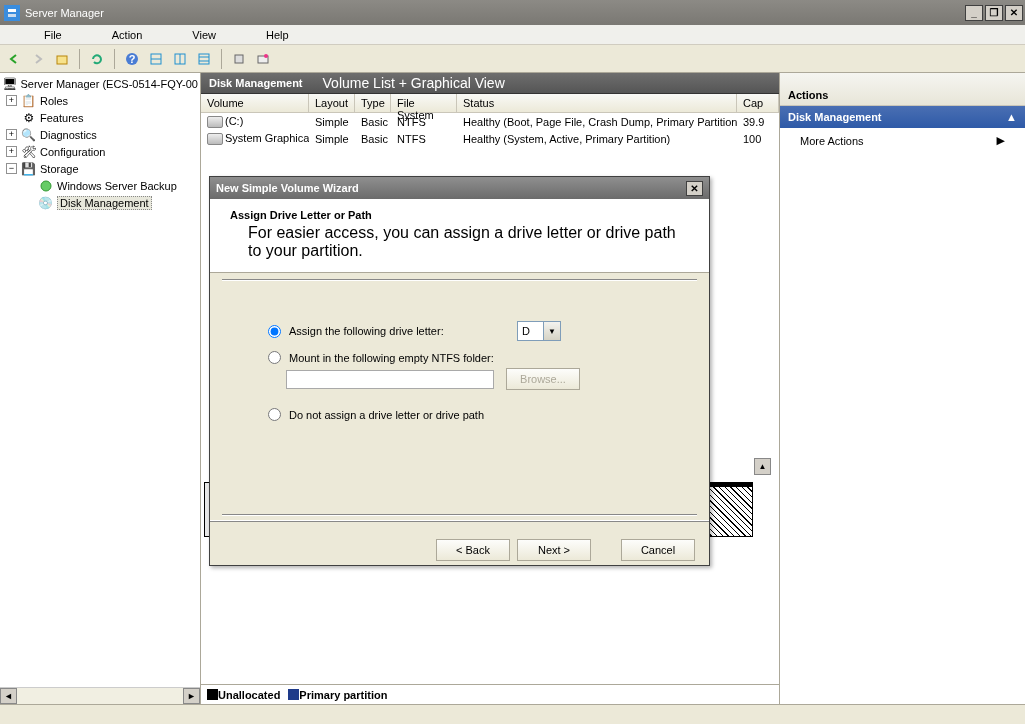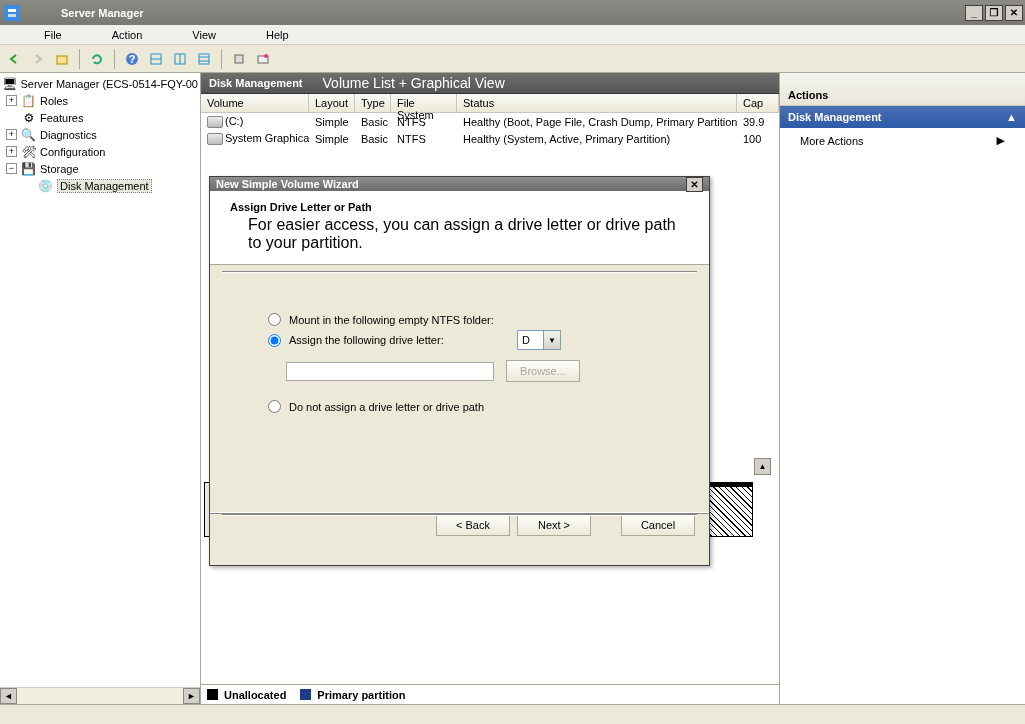--- a/index.html
+++ b/index.html
@@ -1,21 +1,21 @@
 <!DOCTYPE html>
 <html><head>
 <meta charset="utf-8">
 <style>
 * { box-sizing: border-box; margin: 0; padding: 0; font-family: Tahoma, sans-serif; font-size: 11px; }
 html, body { width: 1025px; height: 724px; overflow: hidden; background: #ece9d8; }
 
 
 .titlebar { height: 25px; background: linear-gradient(to bottom, #8c8a85, #7a7873); display: flex; align-items: center; color: #fff; padding-left: 4px; }
 .titlebar .app-icon { width: 16px; height: 16px; background: #3a8dde; margin-right: 5px; display:inline-flex;align-items:center;justify-content:center;}
-.titlebar .title { font-weight: bold; flex: 1; margin-left: 36px; }
+.titlebar .title { font-weight: normal; flex: 1; }
 .titlebar .win-btns { display: flex; gap: 2px; margin-right: 2px; }
 .titlebar .win-btn { width: 18px; height: 16px; background: #d4d0c8; border: 1px solid #404040; display: flex; align-items: center; justify-content: center; font-weight: bold; color:#000; font-size:10px;}
 
 
 .menubar { height: 20px; background: #f0f0ec; border-bottom: 1px solid #d0ccc0; display: flex; align-items: center; padding-left: 8px; gap: 14px; }
 .menubar span { color: #000; cursor: default; padding-left: 36px; }
 
 
 .toolbar { height: 28px; background: #ece9d8; border-bottom: 1px solid #aca899; display: flex; align-items: center; padding-left: 4px; gap: 4px; }
 .tool-btn { width: 20px; height: 20px; display: flex; align-items: center; justify-content: center; border: 1px solid transparent; }
@@ -42,45 +42,45 @@
 .vol-head div { padding: 3px 6px; border-right: 1px solid #cac6b9; color: #000; }
 .vol-row { display: flex; height: 17px; align-items:center; }
 .vol-row div { padding: 1px 6px; color: #000; white-space:nowrap; overflow:hidden;}
 .vol-icon{width:16px;height:12px;display:inline-block;background:linear-gradient(#eee,#bbb);border:1px solid #888;border-radius:2px;margin-right:2px;vertical-align:middle;}
 
 .disk-graphical{position:absolute;top:385px;left:3px;right:8px;height:80px;}
 .dg-row{display:flex;height:55px;border:1px solid #000;}
 .dg-label{width:100px;background:#e8e8e8;border-right:1px solid #000;}
 .dg-bar{flex:1;background:repeating-linear-gradient(45deg,#fff,#fff 3px,#000 3px,#000 4px);border-top:4px solid #000;}
 
-.legend{position:absolute;bottom:0;left:0;right:0;height:20px;background:#fff;border-top:1px solid #aca899;display:flex;align-items:center;padding-left:6px;gap:6px;color:#000;font-weight:bold;}
+.legend{position:absolute;bottom:0;left:0;right:0;height:20px;background:#fff;border-top:1px solid #aca899;display:flex;align-items:center;padding-left:6px;color:#000;font-weight:bold;}
 .leg-sw{width:11px;height:11px;display:inline-block;}
 
 .actionpane { width: 246px; background: #fff; border-left: 1px solid #aca899; }
 .ap-head { height: 21px; background: linear-gradient(#f5f5f1,#e8e5d8); border-bottom: 1px solid #cac6b9; font-weight: bold; padding: 16px 8px; }
 .ap-section { height: 22px; background: linear-gradient(to bottom,#4a6fb3,#2e5aa8); color: #fff; font-weight: bold; padding: 4px 8px; display:flex;align-items:center;justify-content:space-between;}
 .ap-item { padding: 6px 20px; display:flex;justify-content:space-between;align-items:center;gap:8px; }
 
 
 .wizard { position: absolute; left: 209px; top: 176px; width: 501px; height: 390px; background: #ece9d8; border: 1px solid #404040; box-shadow: 2px 2px 4px rgba(0,0,0,0.3); }
-.wz-title { height: 14px; background: linear-gradient(#8f8f8f,#6b6b6b); color: #fff; font-weight: bold; padding: 3px 6px; display:flex;align-items:center;justify-content:space-between;}
+.wz-title { height: 22px; background: linear-gradient(#8f8f8f,#6b6b6b); color: #fff; font-weight: bold; padding: 3px 6px; display:flex;align-items:center;justify-content:space-between;}
 .wz-close{width:17px;height:15px;background:#d4d0c8;border:1px solid #404040;display:flex;align-items:center;justify-content:center;color:#000;font-weight:bold;font-size:10px;}
 .wz-head { height: 74px; background: #fff; border-bottom: 1px solid #aca899; padding: 10px 20px; }
 .wz-head h3 { font-weight: bold; font-size: 11px; margin-bottom: 3px; }
 .wz-head p { margin-left: 18px; font-size:16px;}
 .wz-body { padding: 48px 40px 10px 58px; height: 248px; position:relative; border-bottom:1px solid #fff;}
 .wz-sep{position:absolute;left:12px;right:12px;height:2px;border-top:1px solid #888;border-bottom:1px solid #fff;}
 .radio-row { display: flex; align-items: center; margin-bottom: 10px; }
 .radio-row input[type=radio] { margin-right: 8px; }
 .wz-select { width: 44px; height: 20px; border: 1px solid #7f9db9; background: #fff; display:inline-flex;align-items:center;padding-left:4px;position:relative;}
 .wz-select .dd{position:absolute;right:0;top:0;width:17px;height:18px;background:linear-gradient(#f3f3ef,#d6d3c5);border-left:1px solid #7f9db9;display:flex;align-items:center;justify-content:center;font-size:8px;}
 .wz-input { width: 208px; height: 19px; border: 1px solid #a9a9a9; background: #fff; margin-left: 18px; margin-right: 12px; }
 .wz-btn { height: 22px; padding: 0 8px; background: linear-gradient(#fdfdfb,#ece9d8); border: 1px solid #aca899; color:#000; min-width:74px;}
 .wz-btn:disabled{color:#aca899;}
-.wz-footer { height: 40px; display: flex; align-items: flex-start; justify-content: flex-end; padding-right: 14px; gap: 7px; border-top:1px solid #888;}
+.wz-footer { height: 40px; display: flex; align-items: flex-end; justify-content: flex-end; padding-right: 14px; gap: 7px; border-top:1px solid #888;}
 .wz-footer .gap{width:16px;}
 
 .statusbar{position:absolute;bottom:0;left:0;right:0;height:20px;background:#ece9d8;border-top:1px solid #aca899;}
 </style>
 </head>
 <body>
 
 <div class="titlebar">
   <span class="app-icon">
     <svg width="12" height="12" viewBox="0 0 12 12">
@@ -191,20 +191,28 @@
       </div>
       <div class="tree-node" style="padding-left:4px">
         <span class="tree-toggle">+</span>
         <span class="tree-icon">🛠</span>
         <span class="tree-label">Configuration</span>
       </div>
       <div class="tree-node" style="padding-left:4px">
         <span class="tree-toggle">−</span>
         <span class="tree-icon">💾</span>
         <span class="tree-label">Storage</span>
+      </div>
+      <div class="tree-node" style="padding-left:36px">
+        <span class="tree-icon">
+            <svg width="14" height="14">
+              <circle cx="7" cy="7" r="5" fill="#6c6" stroke="#393"></circle>
+            </svg>
+          </span>
+        <span class="tree-label">Windows Server Backup</span>
       </div>
       <div class="tree-node" style="padding-left:36px">
         <span class="tree-icon">💿</span>
         <span class="tree-label tree-selected">Disk Management</span>
       </div>
     </div>
     <div class="tree-scrollbar-h">
       <div class="arr">◄</div>
       <div class="track"></div>
       <div class="arr">►</div>
@@ -276,32 +284,32 @@
   <div class="wz-title">
     <span>New Simple Volume Wizard</span>
     <div class="wz-close">✕</div>
   </div>
   <div class="wz-head">
     <h3>Assign Drive Letter or Path</h3>
     <p>For easier access, you can assign a drive letter or drive path to your partition.</p>
   </div>
   <div class="wz-body">
     <div class="wz-sep" style="top:6px"></div>
-    <div class="radio-row" style="margin-bottom:4px">
-      <input type="radio" name="opt" style="">
-      <span>Mount in the following empty NTFS folder:</span>
-    </div>
     <div class="radio-row">
       <input type="radio" name="opt" checked="" style="">
       <span style="width:228px">Assign the following drive letter:</span>
       <div class="wz-select">
         <span>D</span>
         <div class="dd">▼</div>
       </div>
     </div>
+    <div class="radio-row" style="margin-bottom:4px">
+      <input type="radio" name="opt" style="">
+      <span>Mount in the following empty NTFS folder:</span>
+    </div>
     <div class="radio-row" style="margin-bottom:18px">
       <input class="wz-input" type="text" disabled="" style="">
       <button class="wz-btn" disabled="">Browse...</button>
     </div>
     <div class="radio-row">
       <input type="radio" name="opt" style="">
       <span>Do not assign a drive letter or drive path</span>
     </div>
   </div>
   <div class="wz-sep" style="bottom:49px;left:12px;right:12px;position:absolute;height:2px;border-top:1px solid #888;border-bottom:1px solid #fff;"></div>

